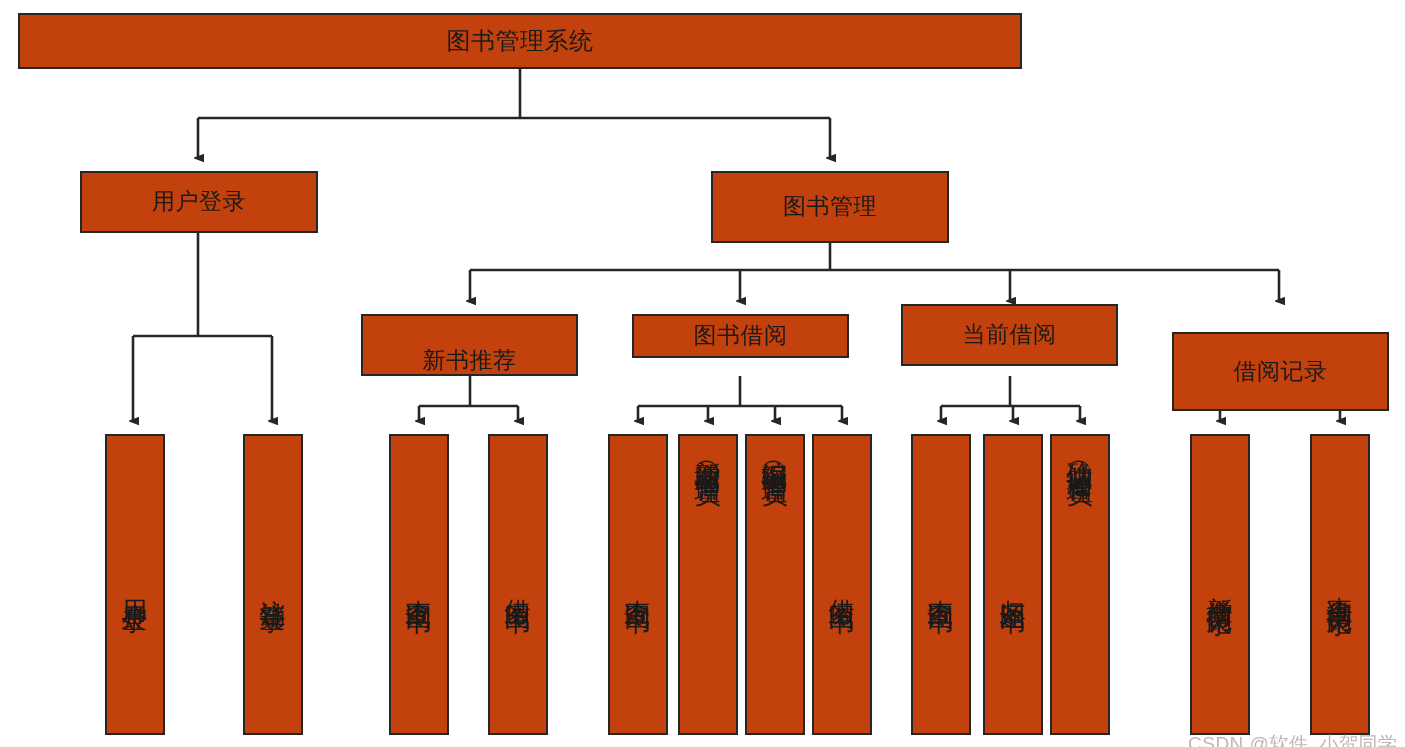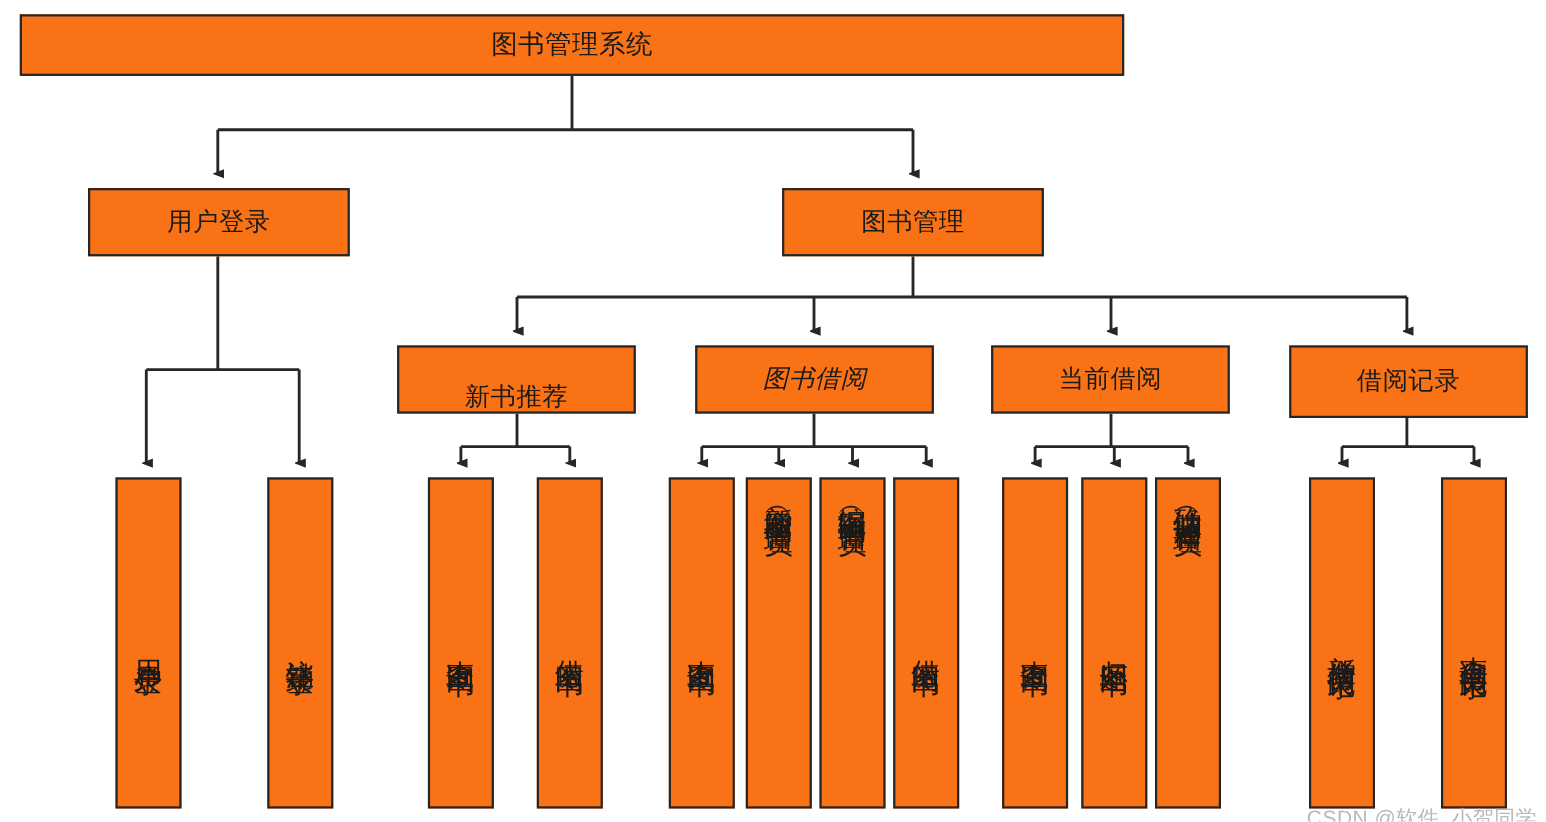--- a/index.html
+++ b/index.html
@@ -21,21 +21,21 @@
     position: absolute;
     left: 0;
     top: 0;
     width: 1405px;
     height: 747px;
   }
   .node {
     position: absolute;
     box-sizing: border-box;
     border: 2px solid #262626;
-    background: #f97316;
+    background: #c2410c;
     display: flex;
     align-items: center;
     justify-content: center;
     color: #1a1a1a;
   }
   .node-label {
     display: block;
     text-align: center;
     line-height: 1.18;
     white-space: nowrap;
@@ -129,34 +129,34 @@
     </g>
   </svg>
 
   <div class="node root horiz" id="node-root" style="left: 18px; top: 13px; width: 1004px; height: 56px;">
     <span class="node-label">图书管理系统</span>
   </div>
 
   <div class="node horiz" id="node-l1-0" style="left: 80px; top: 171px; width: 238px; height: 62px;">
     <span class="node-label">用户登录</span>
   </div>
-  <div class="node horiz" id="node-l1-1" style="left: 711px; top: 171px; width: 238px; height: 62px;">
+  <div class="node horiz" id="node-l1-1" style="left: 711px; top: 171px; width: 238px; height: 72px;">
     <span class="node-label">图书管理</span>
   </div>
 
   <div class="node horiz" id="node-l2-0" style="left: 361px; top: 314px; width: 217px; height: 62px; align-items: flex-end;">
     <span class="node-label">新书推荐</span>
   </div>
-  <div class="node horiz" id="node-l2-1" style="left: 632px; top: 314px; width: 217px; height: 62px; font-style: italic;">
+  <div class="node horiz" id="node-l2-1" style="left: 632px; top: 314px; width: 217px; height: 44px;">
     <span class="node-label">图书借阅</span>
   </div>
-  <div class="node horiz" id="node-l2-2" style="left: 901px; top: 314px; width: 217px; height: 62px; justify-content: center;">
+  <div class="node horiz" id="node-l2-2" style="left: 901px; top: 304px; width: 217px; height: 62px; justify-content: center;">
     <span class="node-label">当前借阅</span>
   </div>
-  <div class="node horiz" id="node-l2-3" style="left: 1172px; top: 314px; width: 217px; height: 66px;">
+  <div class="node horiz" id="node-l2-3" style="left: 1172px; top: 332px; width: 217px; height: 79px;">
     <span class="node-label">借阅记录</span>
   </div>
 
   <div class="node vert" id="node-leaf-0" style="left: 105px; top: 434px; width: 60px; height: 301px;">
     <span class="node-label">用户登录</span>
   </div>
   <div class="node vert" id="node-leaf-1" style="left: 243px; top: 434px; width: 60px; height: 301px;">
     <span class="node-label">注销登录</span>
   </div>
   <div class="node vert" id="node-leaf-2" style="left: 389px; top: 434px; width: 60px; height: 301px;">

